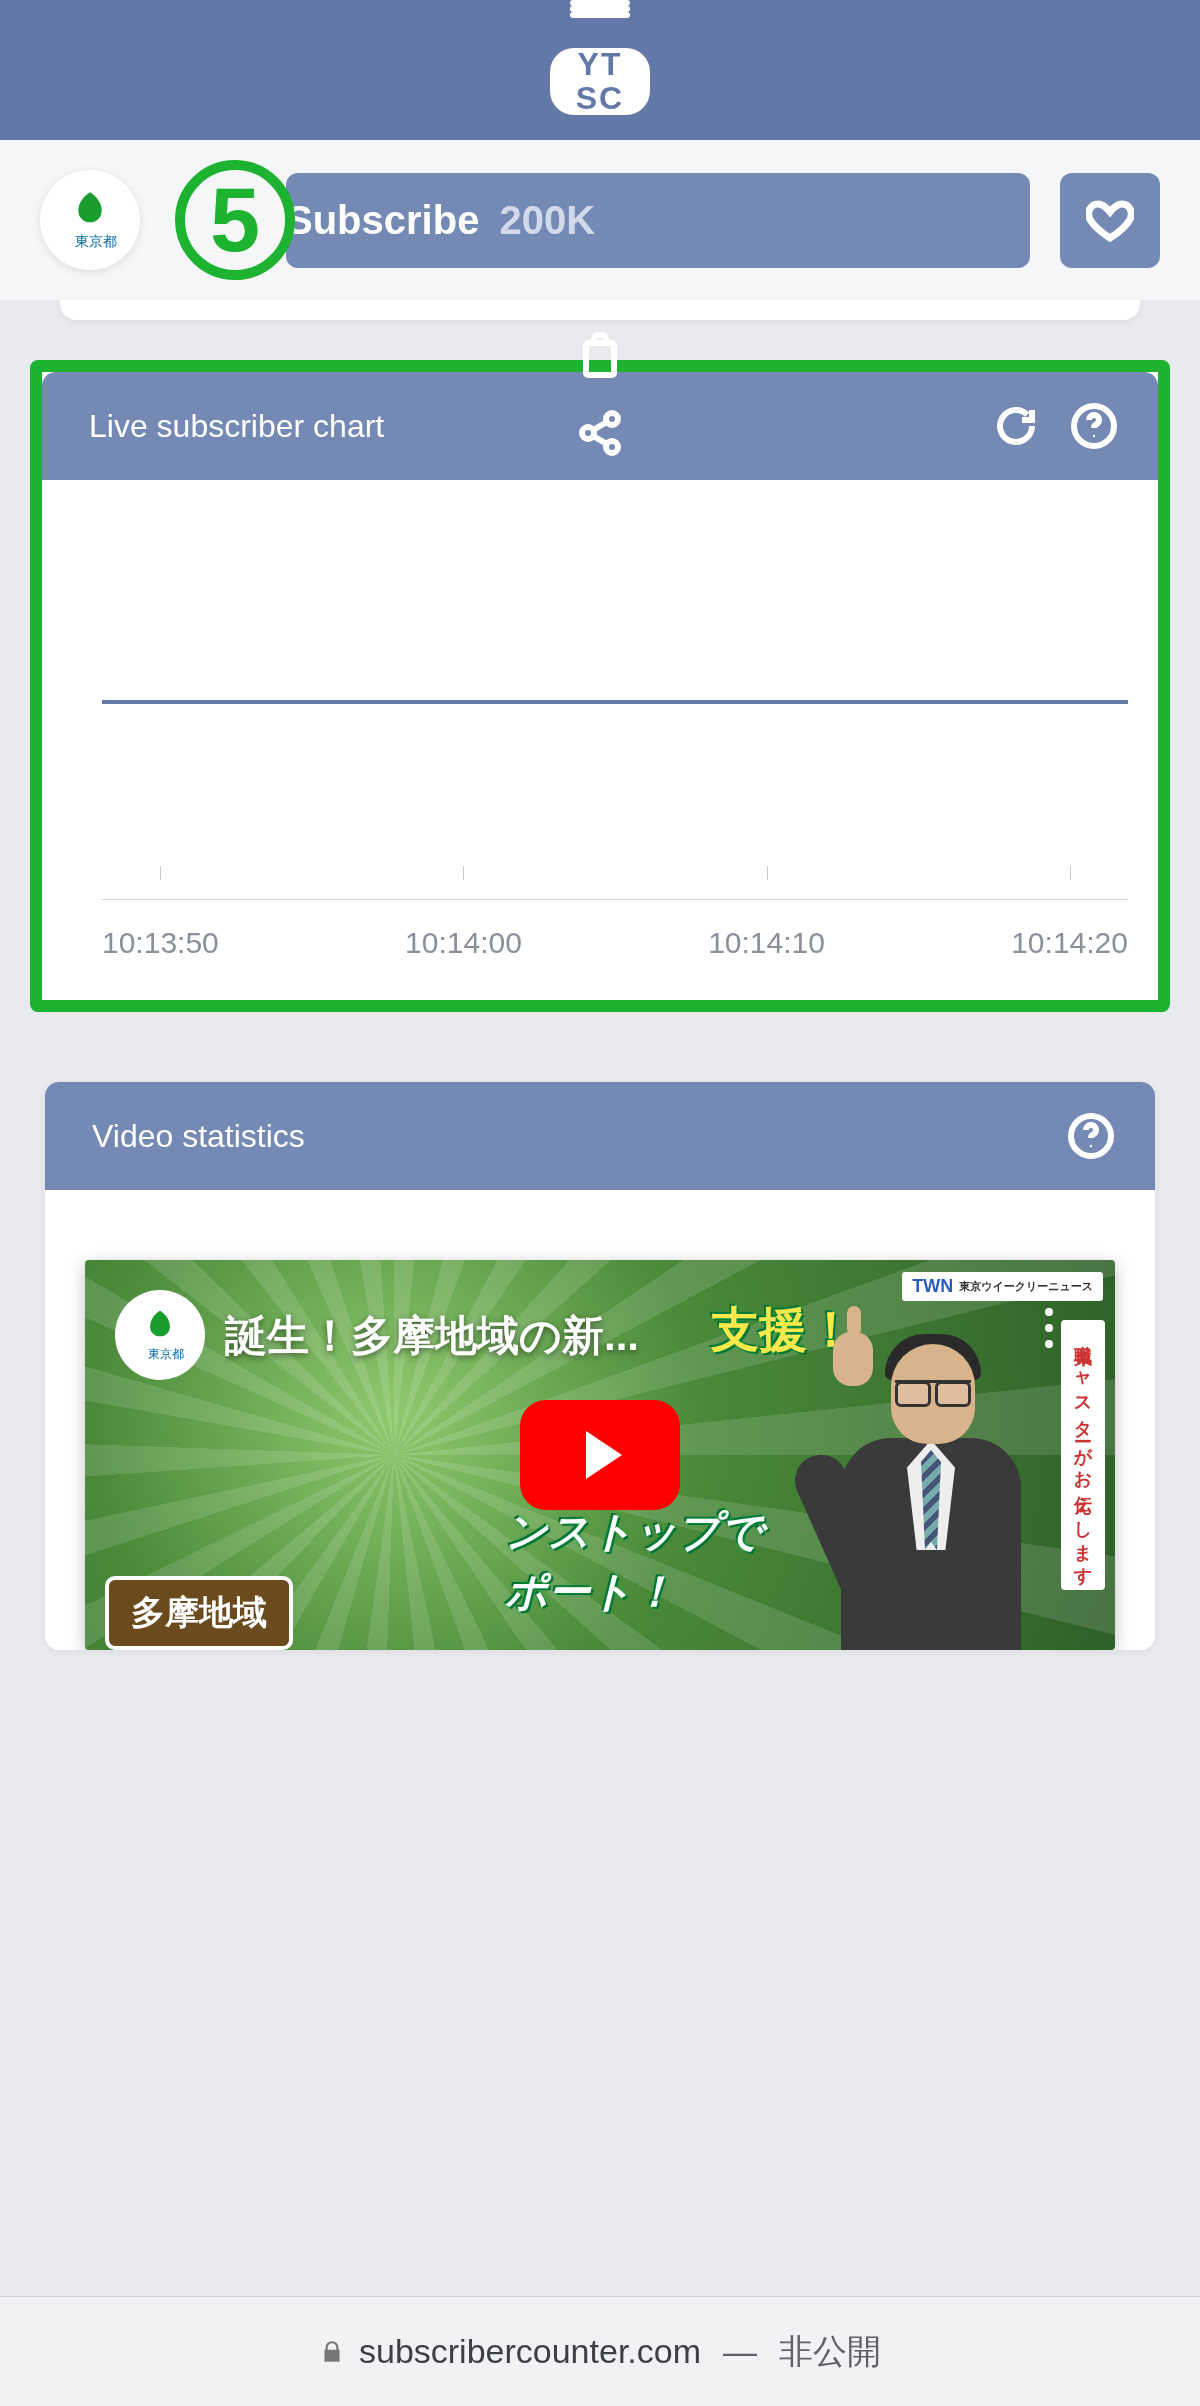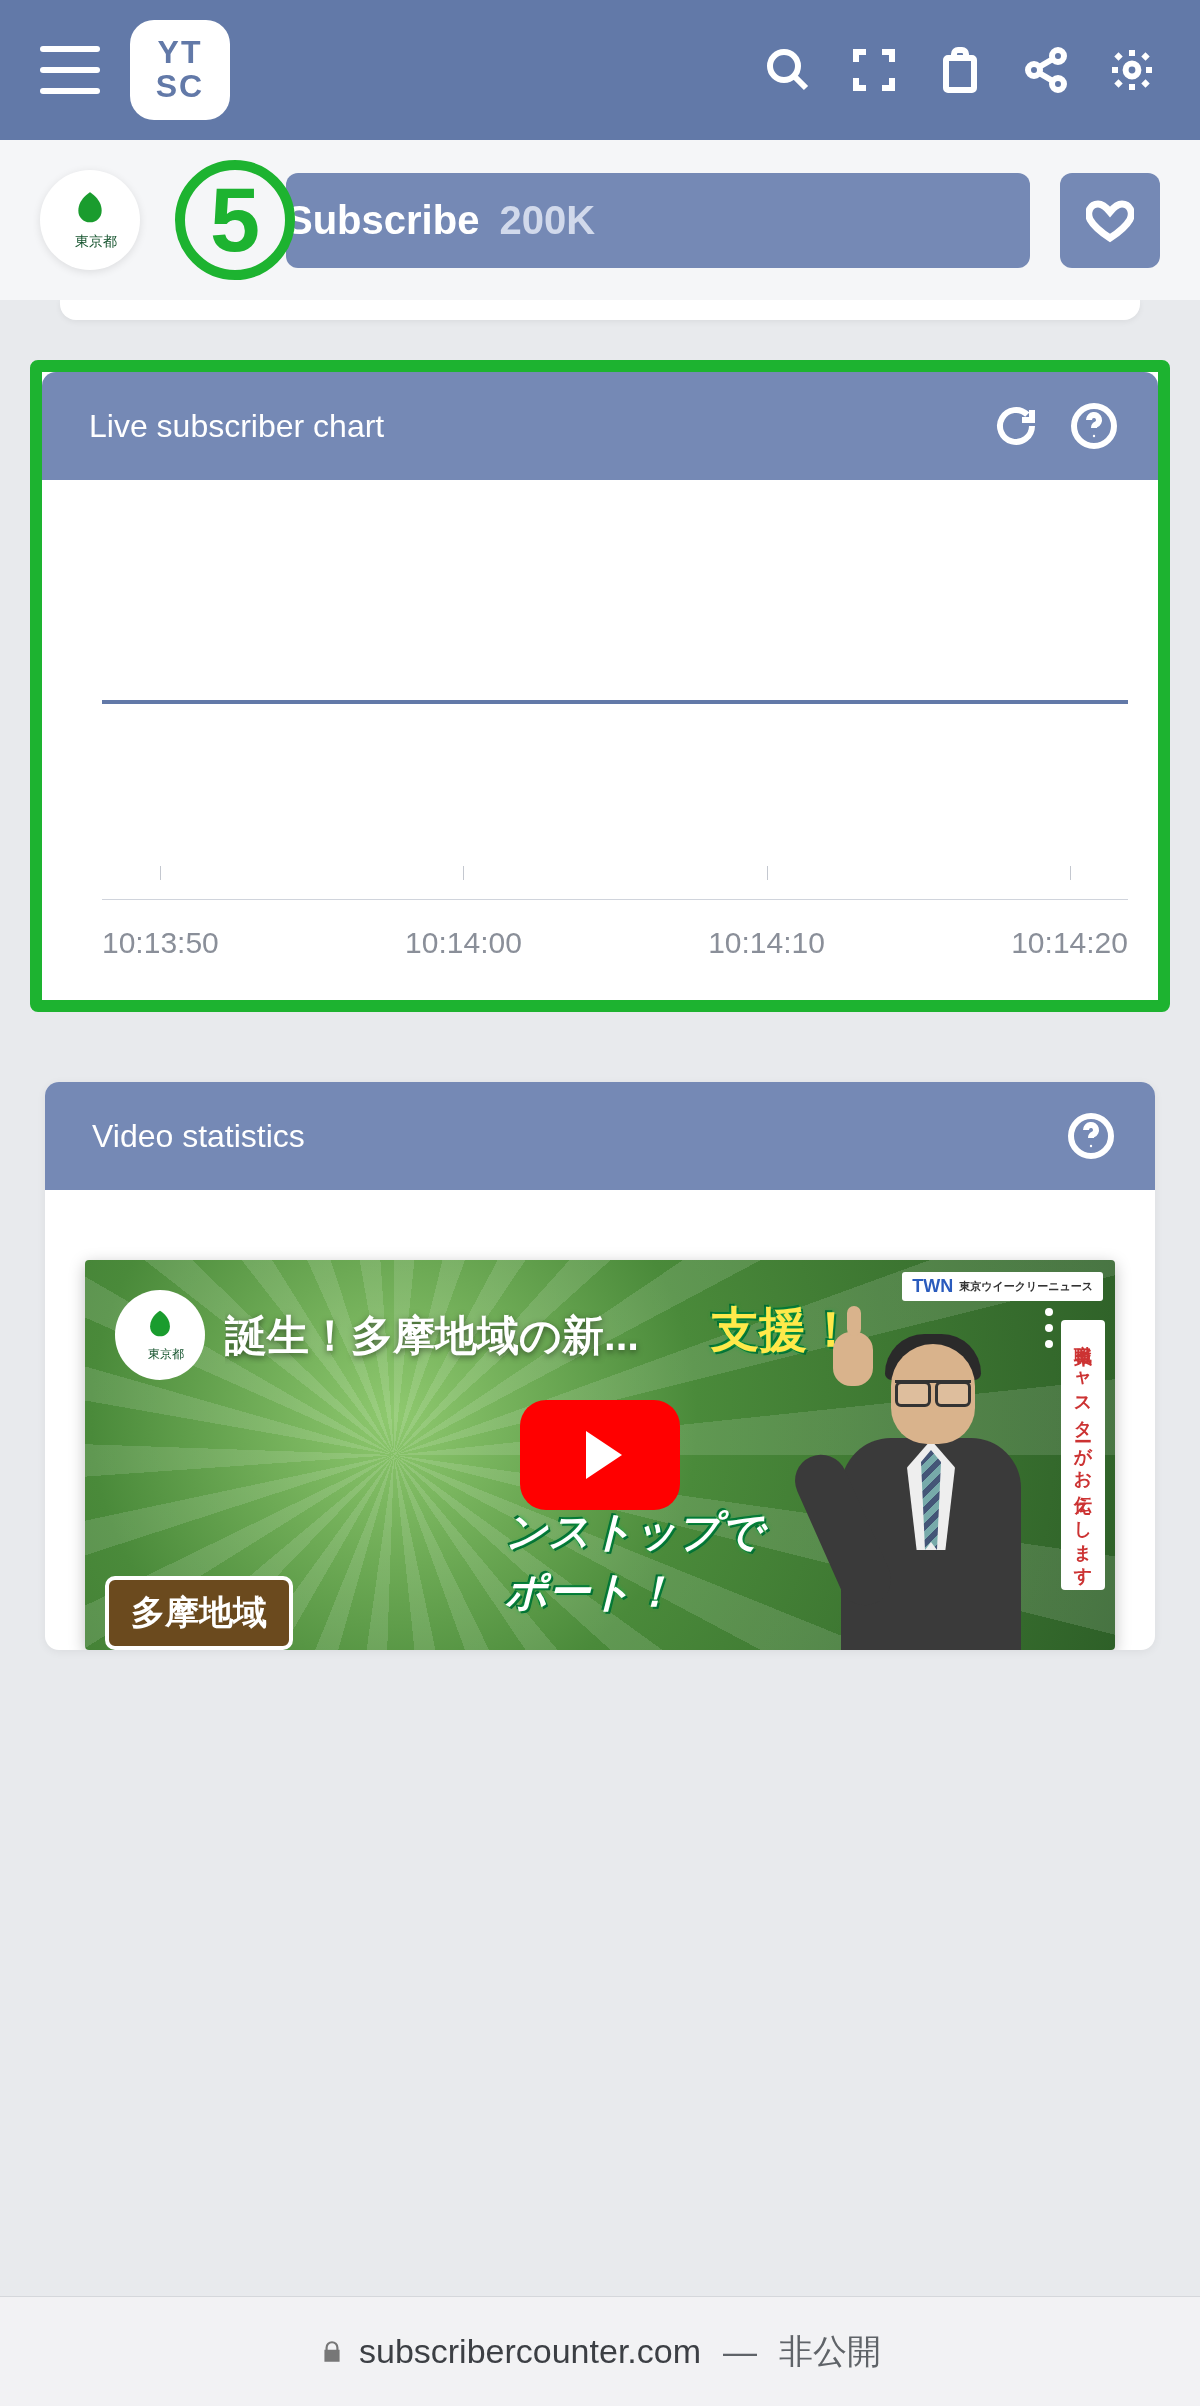--- a/index.html
+++ b/index.html
@@ -14,20 +14,21 @@
 
 
 .header {
   width: 100%;
   height: 140px;
   background: #6279a8;
   display: flex;
   align-items: center;
   padding: 0 40px;
   gap: 30px;
+  flex-direction: column;
 }
 .hamburger {
   width: 60px; height: 48px;
   display: flex; flex-direction: column; justify-content: space-between;
   cursor: pointer;
 }
 .hamburger div { height: 6px; background: #fff; border-radius: 3px; }
 .logo-box {
   width: 100px; height: 100px; background: #fff; border-radius: 24px;
   display: flex; align-items: center; justify-content: center;
@@ -50,21 +51,21 @@
   gap: 30px;
   position: relative;
 }
 .avatar {
   width: 100px; height: 100px; background: #fff; border-radius: 50%;
   box-shadow: 0 2px 8px rgba(0,0,0,0.1);
   display: flex; flex-direction: column; align-items: center; justify-content: center;
   position: relative;
 }
 .avatar-leaf { width: 40px; height: 40px; }
-.avatar-label { font-size: 14px; color: #14532d; margin-top: 4px; margin-left: 12px; }
+.avatar-label { font-size: 14px; color: #0369a1; margin-top: 4px; margin-left: 12px; }
 
 .circled-number {
   position: absolute;
   left: 175px;
   top: 20px;
   width: 120px; height: 120px;
   border: 10px solid #1db330;
   border-radius: 50%;
   display: flex; align-items: center; justify-content: center;
   color: #1db330;

